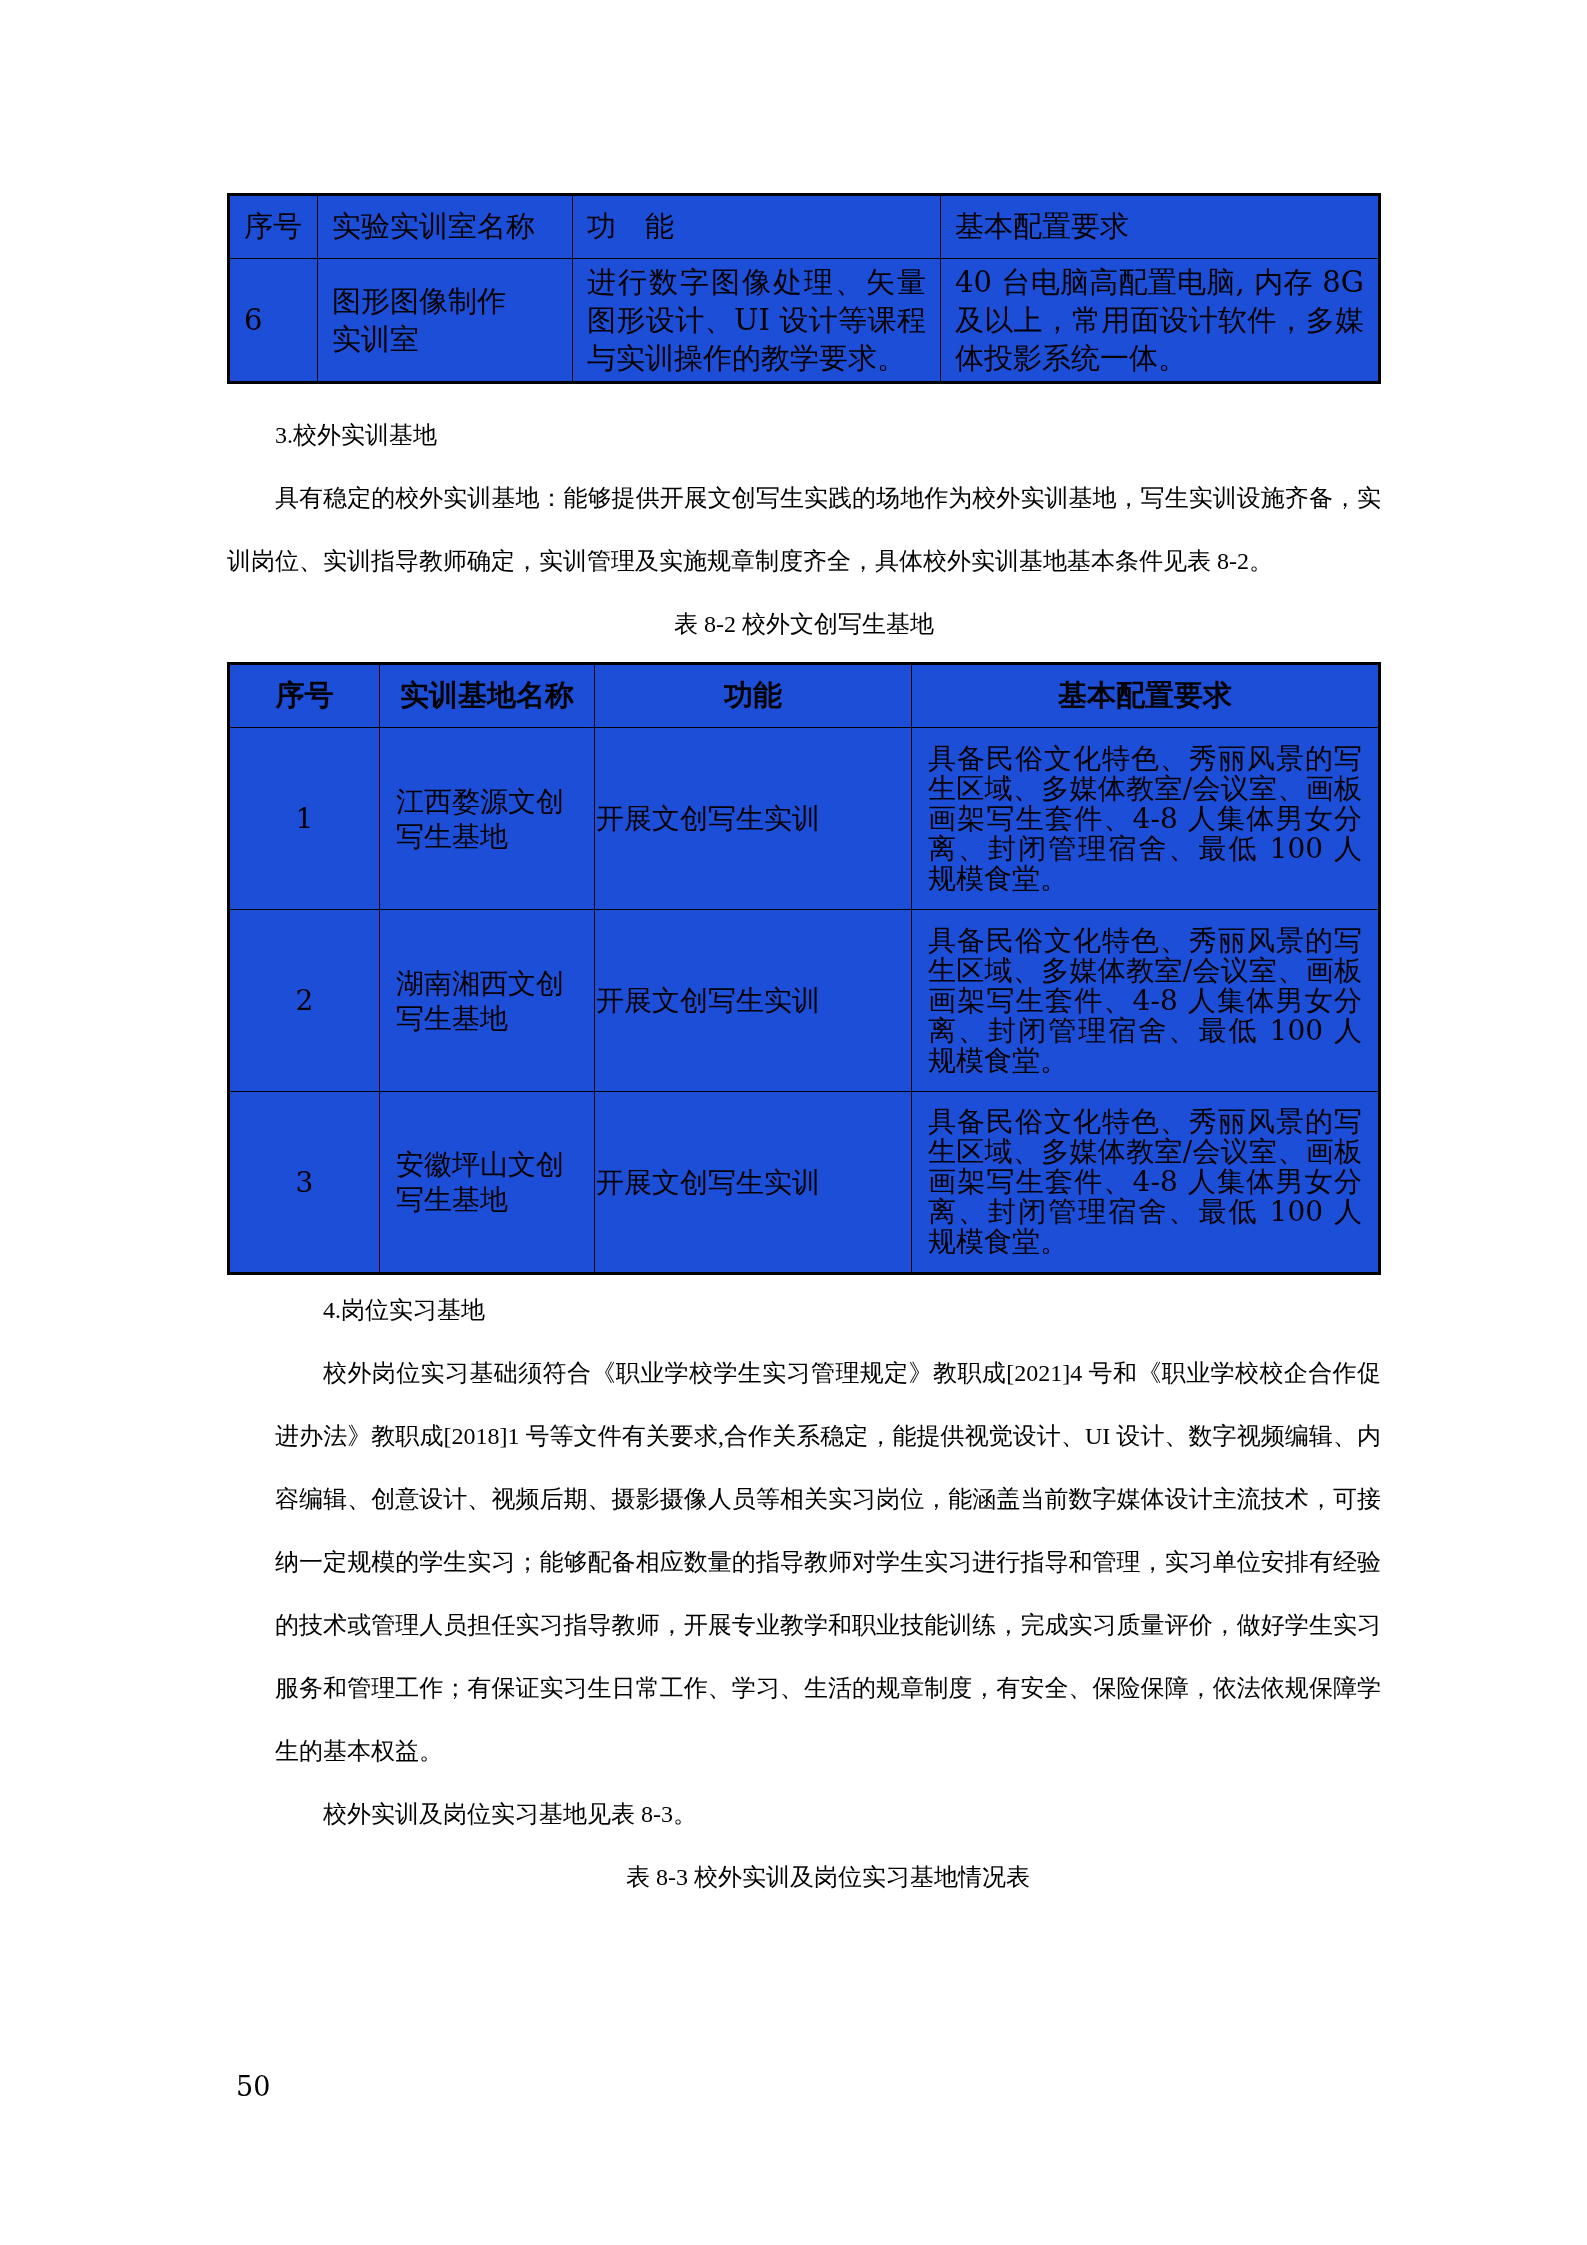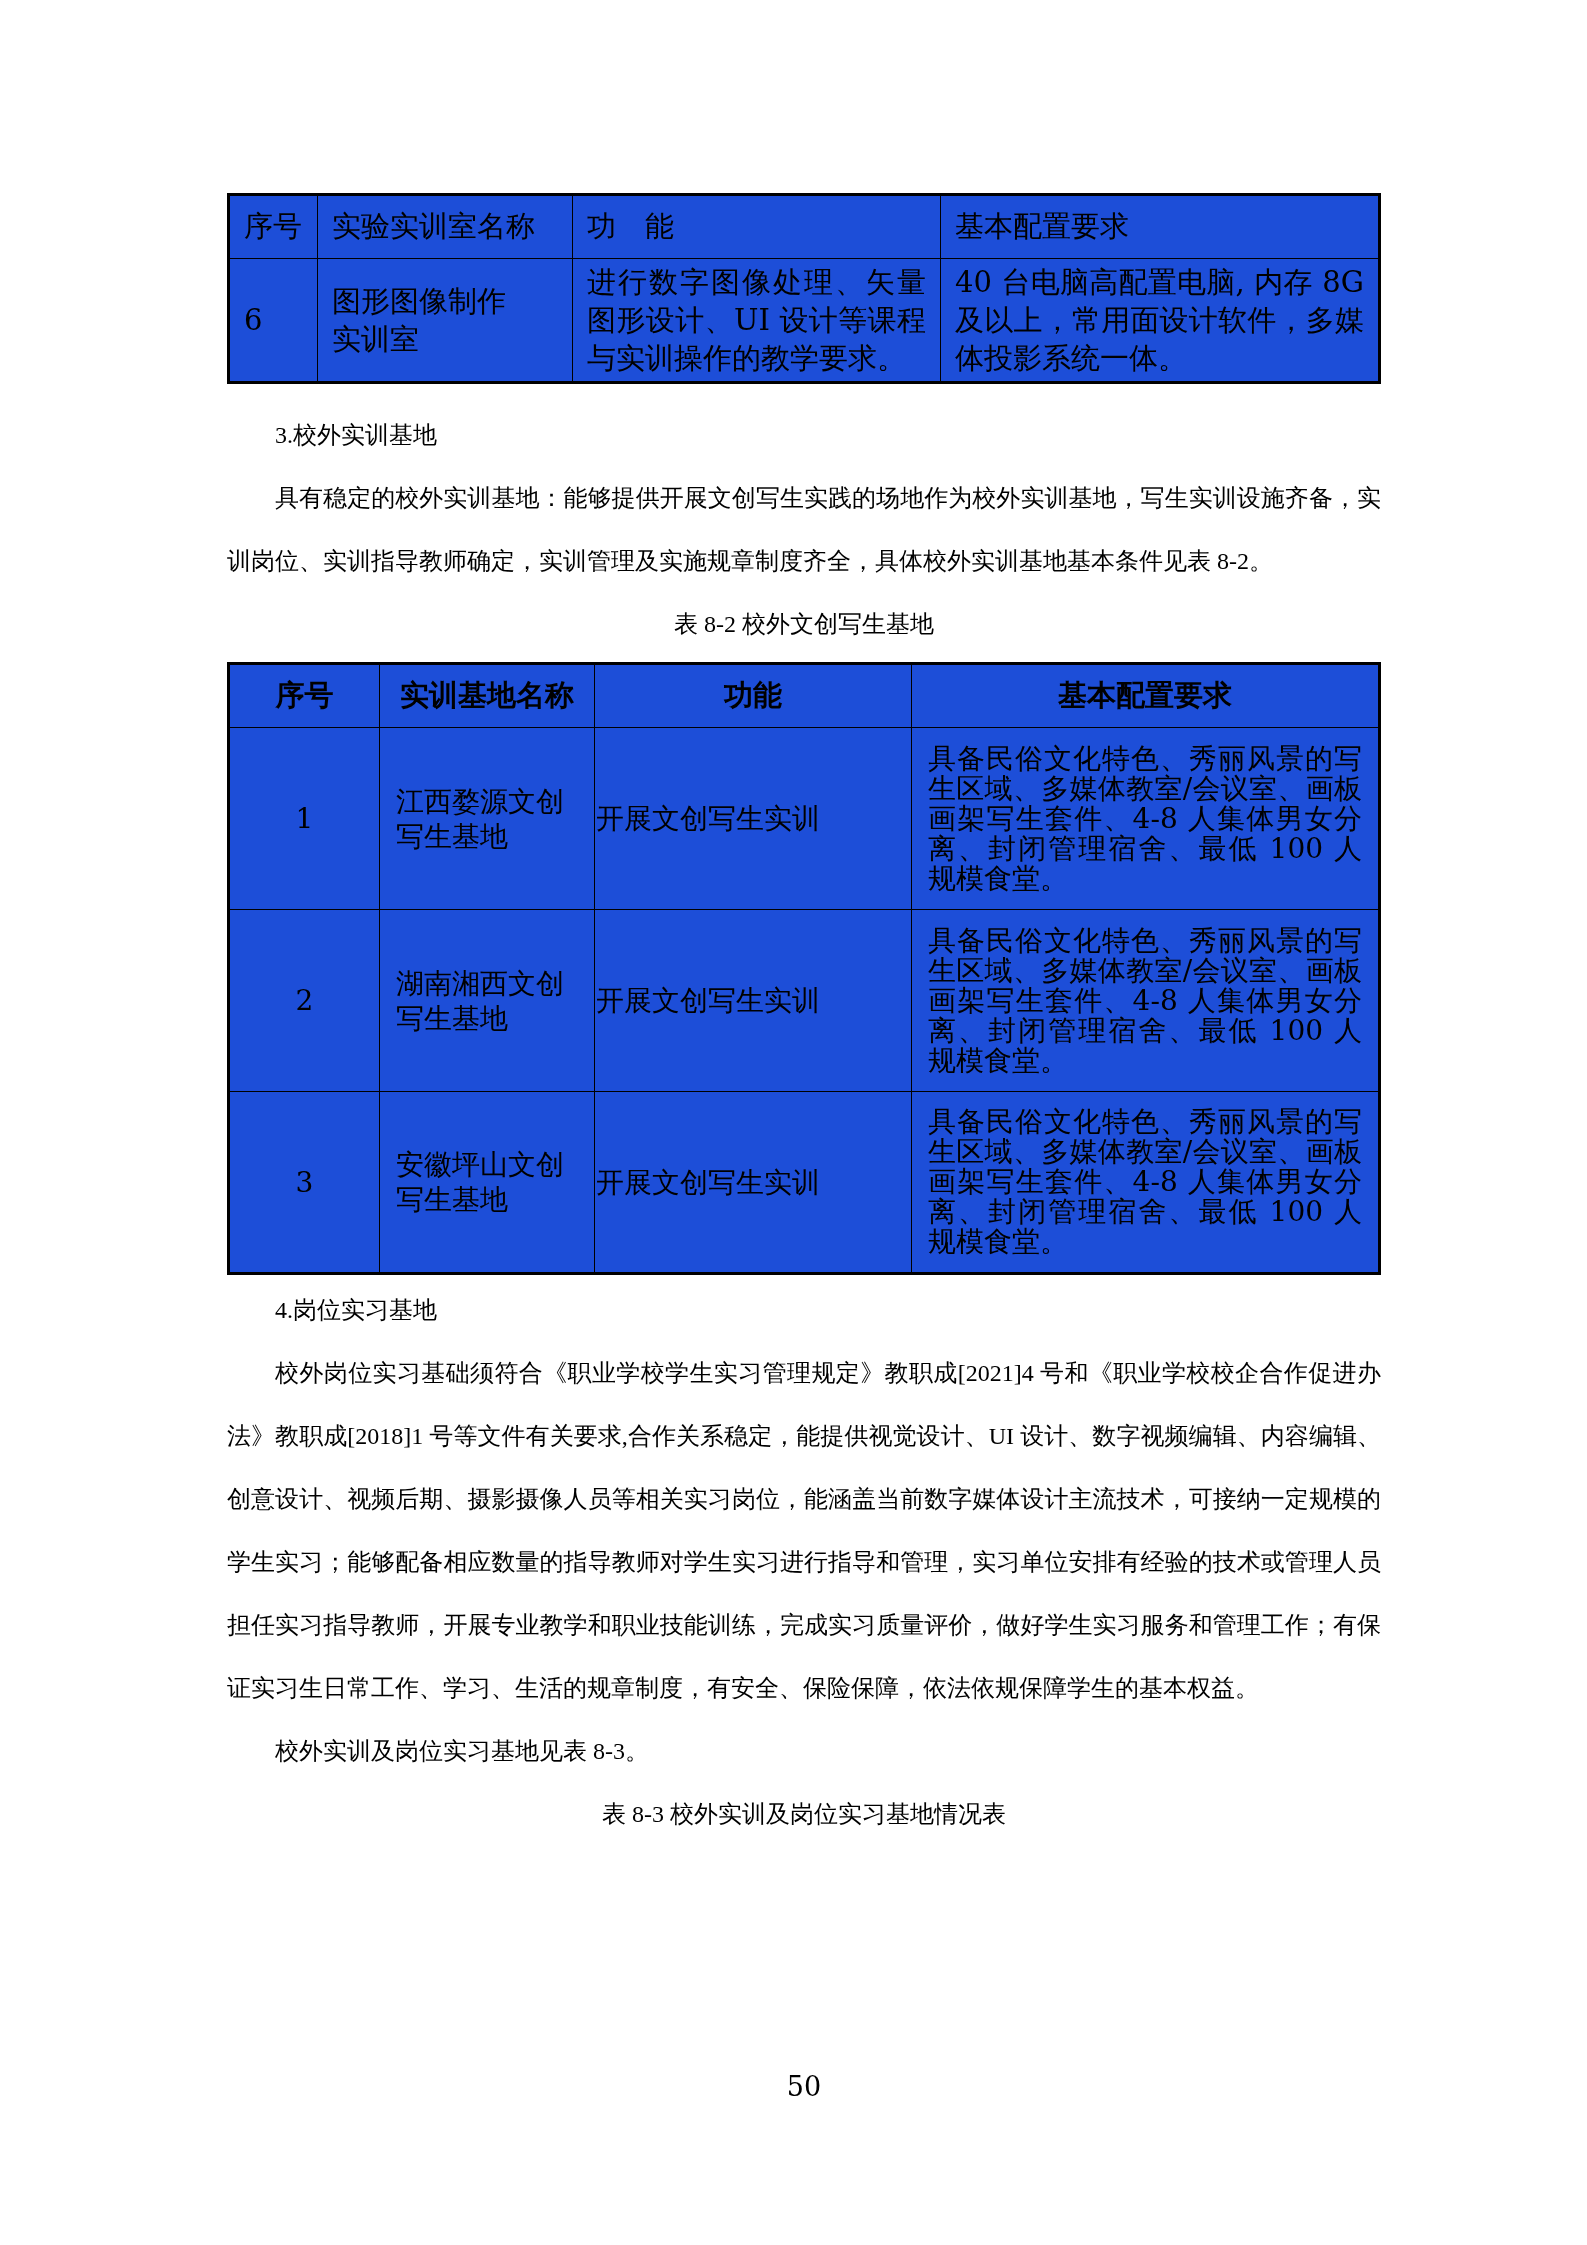--- a/index.html
+++ b/index.html
@@ -24,41 +24,41 @@
     height:62px;font-weight:normal;text-align:left;
     vertical-align:middle;padding:0 14px;
   }
   .t1 td{vertical-align:middle;padding:4px 14px;line-height:38px;}
   .t1 .just{text-align:justify;margin-left:23px;}
   .prelines{white-space:pre-line;}
 
   
   .block{font-size:24px;line-height:63px;font-family:Liberation Serif, serif;}
   .block1{margin-top:20px;}
-  .block2{margin-top:4px;}
+  .block2{margin-top:4px;margin-left:48px;}
   .indent{text-indent:2em;}
   .para{text-indent:2em;text-align:justify;}
   .caption{text-align:center;}
 
   
   .t2{margin-top:6px;font-size:28px;}
   .t2 th{
     height:62px;font-weight:bold;text-align:center;
     vertical-align:middle;font-size:29px;padding:0 6px;
   }
   .t2 tr.r{height:182px;}
   .t2 td{vertical-align:middle;}
   .t2 .no{text-align:center;}
   .t2 .name{padding:0 16px;line-height:35px;}
   .t2 .func{text-align:left;line-height:35px;}
   .t2 .config{padding:6px 16px;line-height:30px;text-align:justify;}
 
   .pageno{
-    position:absolute;top:2070px;left:227px;width:1154px;
-    text-align:center;font-size:27px;line-height:34px;
+    position:absolute;top:2070px;left:236px;width:1154px;
+    text-align:left;font-size:27px;line-height:34px;
   }
 </style>
 </head>
 <body>
 
 <div class="page">
   <div class="content">
 
     <table class="tbl t1">
       <colgroup>

